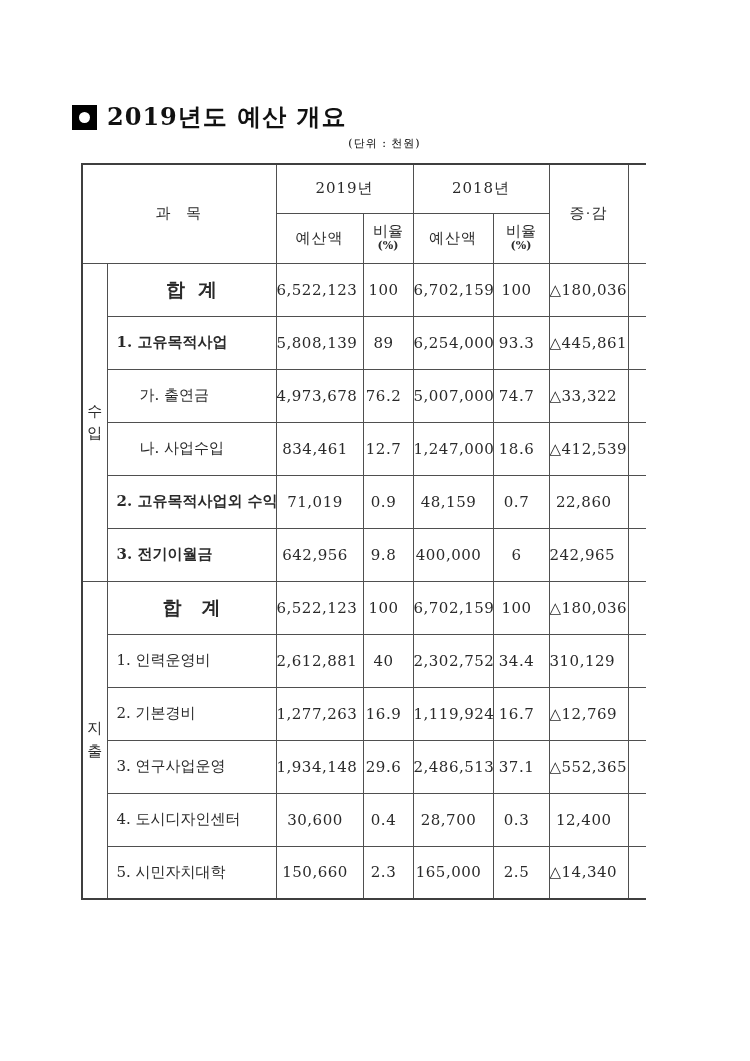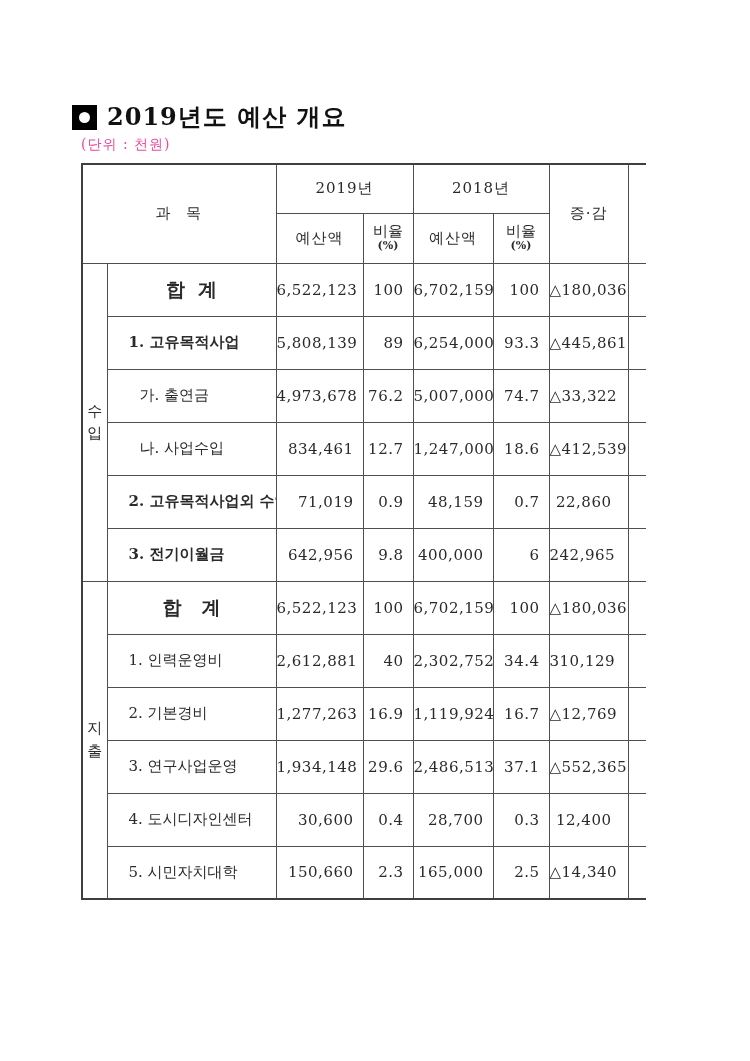--- a/index.html
+++ b/index.html
@@ -47,24 +47,24 @@
     color: #111111;
     white-space: pre;
   }
 
   
   .unit-note {
     position: absolute;
     left: 81px;
     top: 136px;
     width: 607px;
-    text-align: left;
-    font-size: 14px;
+    text-align: center;
+    font-size: 11px;
     letter-spacing: 1px;
-    color: #ec4899;
+    color: #000000;
     white-space: pre;
   }
 
   
   table.budget {
     position: absolute;
     left: 81px;
     top: 163px;
     width: 607px;
     border-collapse: collapse;
@@ -83,35 +83,35 @@
 
   tr.hdr1 { height: 49px; }
   tr.hdr2 { height: 50px; }
   tr.body-row { height: 53px; }
 
   th.h-cat { font-size: 16px; font-weight: bold; white-space: pre; letter-spacing: 2px; }
   th.h-year { font-size: 15px; font-weight: bold; letter-spacing: 1px; }
   th.h-budget { font-size: 15px; font-weight: bold; letter-spacing: 1px; margin-left: 32px; }
   th.h-ratio { font-size: 14px; font-weight: bold; line-height: 1.15; }
   th.h-ratio .sub { display: block; font-size: 11px; font-weight: bold; }
-  th.h-change { font-size: 15px; font-weight: bold; letter-spacing: 1px; }
+  th.h-change { font-size: 15px; font-weight: bold; letter-spacing: 1px; font-family: Liberation Serif, serif; }
   th.h-note { font-size: 15px; font-weight: bold; white-space: pre-line; line-height: 1.45; }
 
   td.group {
     text-align: center;
     font-weight: bold;
     font-size: 16px;
     white-space: pre-line;
     line-height: 1.5;
   }
-  td.cat { text-align: left; padding-left: 21px; white-space: pre; font-size: 15px; }
+  td.cat { text-align: left; padding-left: 9px; white-space: pre; font-size: 15px; }
   td.cat.bold { font-weight: bold; }
   td.cat.sub { padding-left: 32px; }
   td.cat.total { text-align: center; padding-left: 0; font-weight: bold; font-size: 19px; }
-  td.num { text-align: right; padding-right: 9px; letter-spacing: 0.5px; }
+  td.num { text-align: center; padding-right: 9px; letter-spacing: 0.5px; }
   td.chg { text-align: right; padding-right: 16px; letter-spacing: 0.5px; }
   td.note-cell { background: #ffffff; }
 </style>
 </head>
 <body>
 
 <div class="page">
 
   <div class="title-row">
     <div class="title-bullet"></div>

